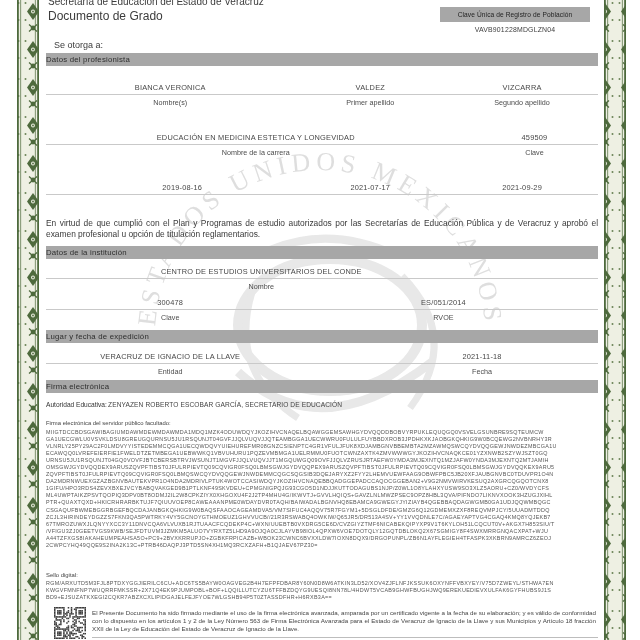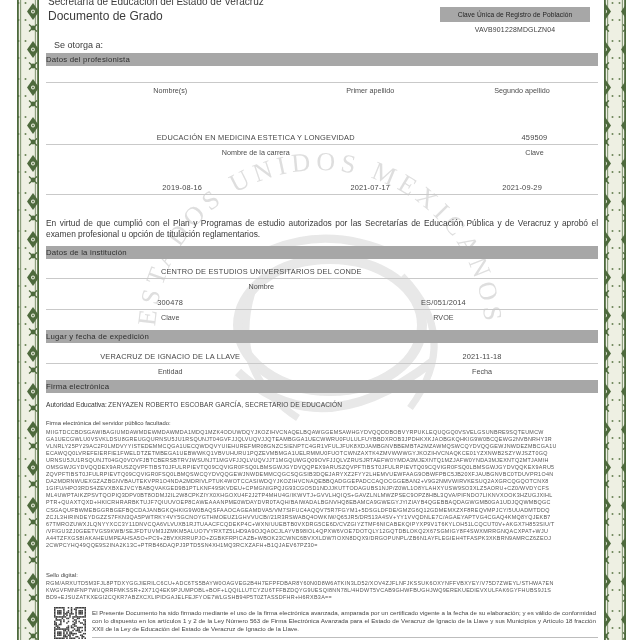--- a/index.html
+++ b/index.html
@@ -95,20 +95,25 @@
 
   <div class="abs z h-agency">Secretaría de Educación del Estado de Veracruz</div>
   <div class="abs z h-title">Documento de Grado</div>
   <div class="abs z badge">Clave Única de Registro de Población</div>
   <div class="abs z badge-val">VAVB901228MDGLZN04</div>
   <div class="abs z grant">Se otorga a:</div>
 
   <div class="abs z bar" style="top:53px">Datos del profesionista</div>
 
   <div class="frow" style="top:82px">
+    <div class="vals">
+      <div class="cell" style="left:0;width:45%">BIANCA VERONICA</div>
+      <div class="cell" style="left:45%;width:27.5%">VALDEZ</div>
+      <div class="cell" style="left:72.5%;width:27.5%">VIZCARRA</div>
+    </div>
     <div class="hline"></div>
     <div class="labs">
       <div class="cell" style="left:0;width:45%">Nombre(s)</div>
       <div class="cell" style="left:45%;width:27.5%">Primer apellido</div>
       <div class="cell" style="left:72.5%;width:27.5%">Segundo apellido</div>
     </div>
   </div>
 
   <div class="frow" style="top:132px">
     <div class="vals">

